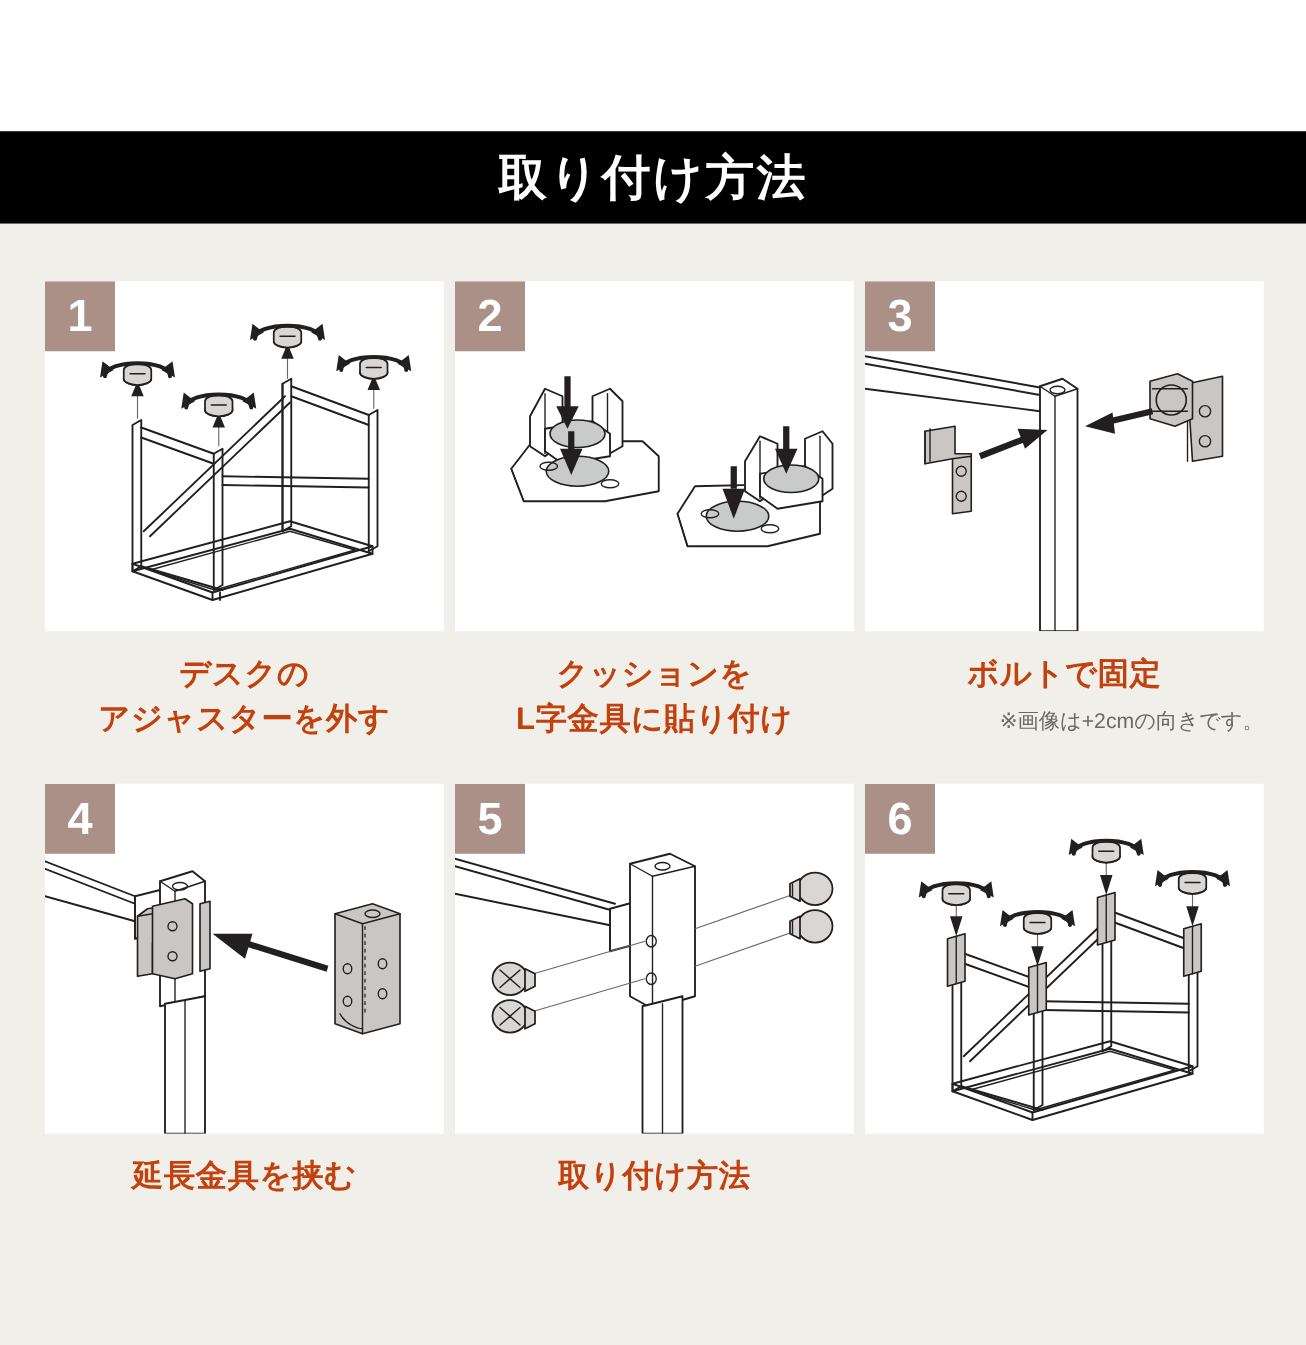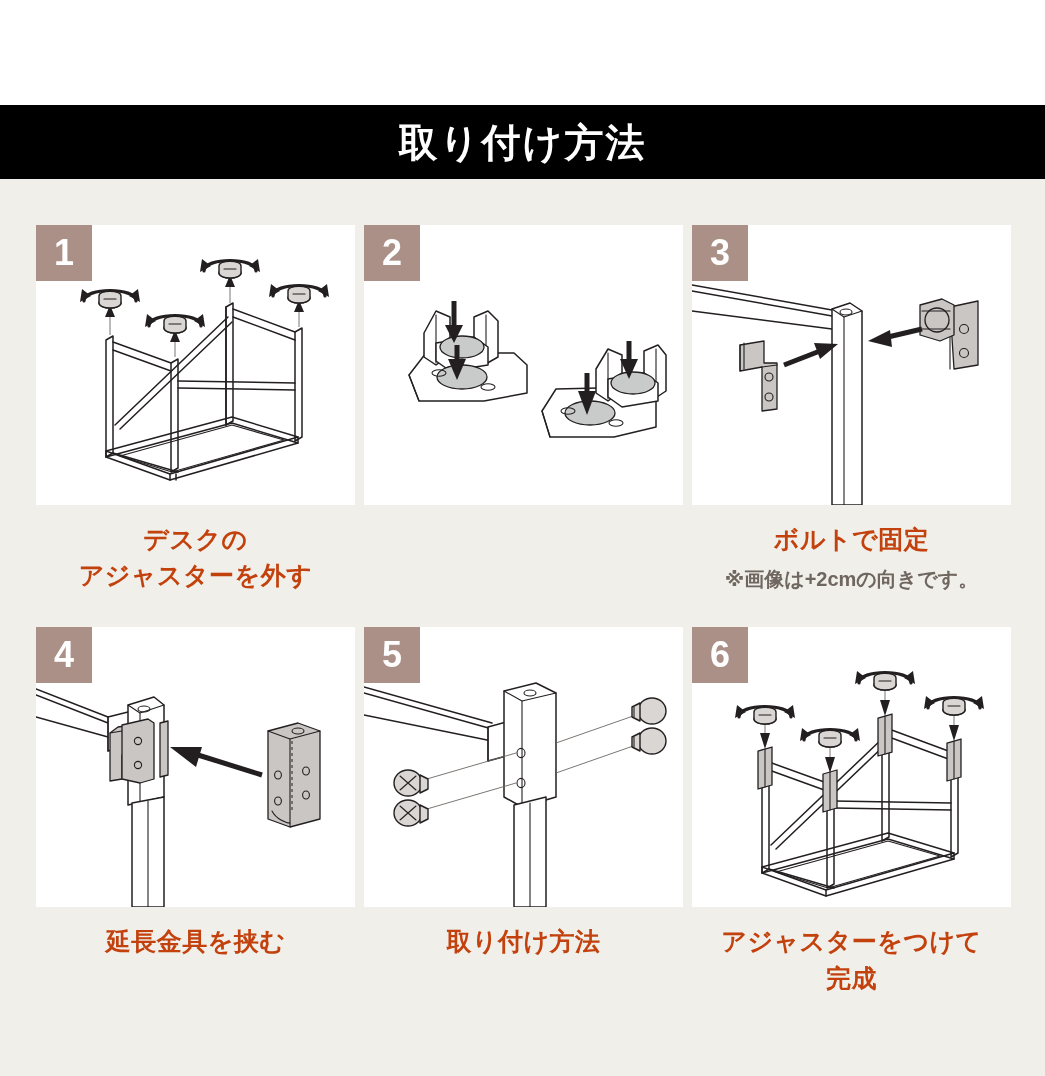--- a/index.html
+++ b/index.html
@@ -107,24 +107,24 @@
     font-size: 25px;
     font-weight: bold;
     line-height: 1.45;
     letter-spacing: 0.5px;
   }
   .caption .line {
     display: block;
   }
   .note {
     margin-top: 8px;
-    text-align: center;
+    text-align: right;
     color: #6f6660;
-    font-size: 20px;
-    font-weight: bold;
+    font-size: 17px;
+    font-weight: normal;
     line-height: 1.45;
     letter-spacing: 0;
   }
   .note .line {
     display: block;
     white-space: nowrap;
   }
   
   .ln { fill: none; stroke: #231f20; stroke-width: 1.5; stroke-linejoin: round; stroke-linecap: round; }
   .ln-thin { fill: none; stroke: #231f20; stroke-width: 1.1; stroke-linejoin: round; stroke-linecap: round; }
@@ -277,20 +277,24 @@
               <ellipse class="ln-thin" cx="204" cy="186" rx="7" ry="3.2"></ellipse>
               <ellipse class="ln-thin" cx="252" cy="198" rx="7" ry="3.2"></ellipse>
             </g>
             <g>
               <path class="arrow-ln" d="M265 116 L265 136"></path>
               <path class="arrow-blk" d="M265 154 L256 134 L274 134 Z"></path>
               <path class="arrow-ln" d="M223 148 L223 166"></path>
               <path class="arrow-blk" d="M223 190 L214 166 L232 166 Z"></path>
             </g>
           </svg>
+        </div>
+        <div class="caption">
+          <span class="line">クッションを</span>
+          <span class="line">L字金具に貼り付け</span>
         </div>
       </div>
 
       <div class="step">
         <div class="panel">
           <div class="badge">3</div>
           <svg viewBox="0 0 319 280">
             <g>
               <path class="ln" d="M0 60 L140 85"></path>
               <path class="ln" d="M0 66 L140 91"></path>
@@ -508,21 +512,17 @@
                 <ellipse class="fill-g" cx="262" cy="83" rx="11" ry="5"></ellipse>
                 <path class="fill-g" d="M251 83 L251 76 A11 5 0 0 1 273 76 L273 83 A11 5 0 0 1 251 83 Z"></path>
                 <path class="ln-thin" d="M256 79 L268 79"></path>
                 <path class="rot" d="M236 81 C236 67, 288 67, 288 81"></path>
                 <path class="arrow-blk" d="M234 69 L243 76 L232 82 Z"></path>
                 <path class="arrow-blk" d="M290 69 L281 76 L292 82 Z"></path>
               </g>
             </g>
           </svg>
         </div>
-        <div class="caption">
-          <span class="line">アジャスターをつけて</span>
-          <span class="line">完成</span>
-        </div>
       </div>
 
     </div>
   </div>
 </div>
 
 </body></html>

